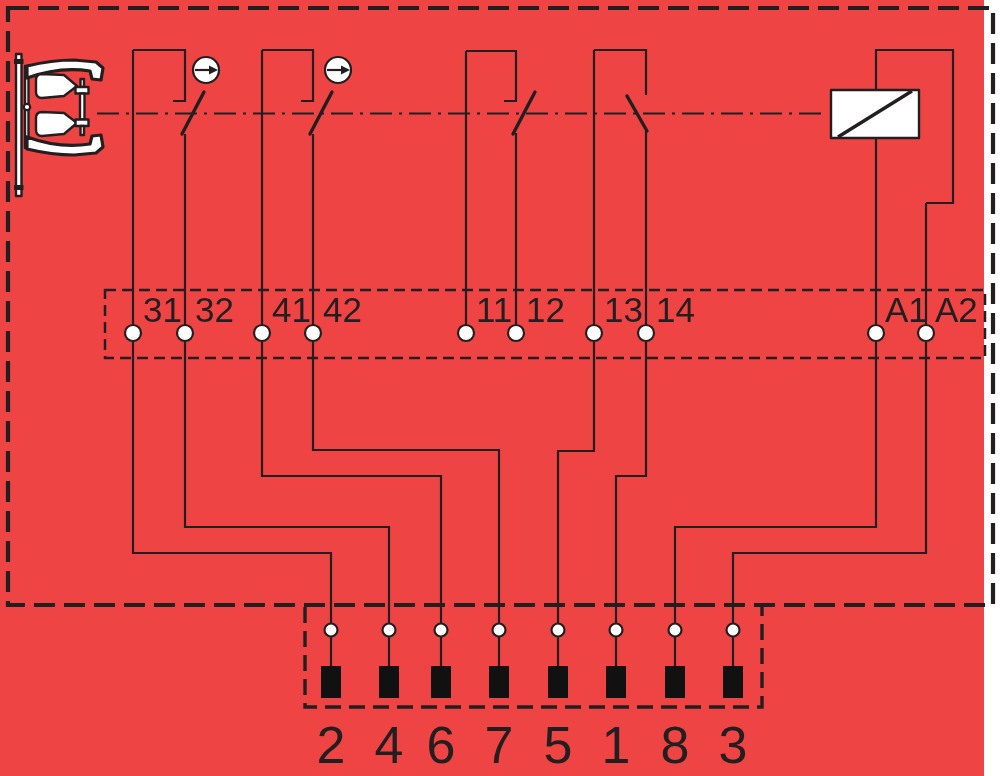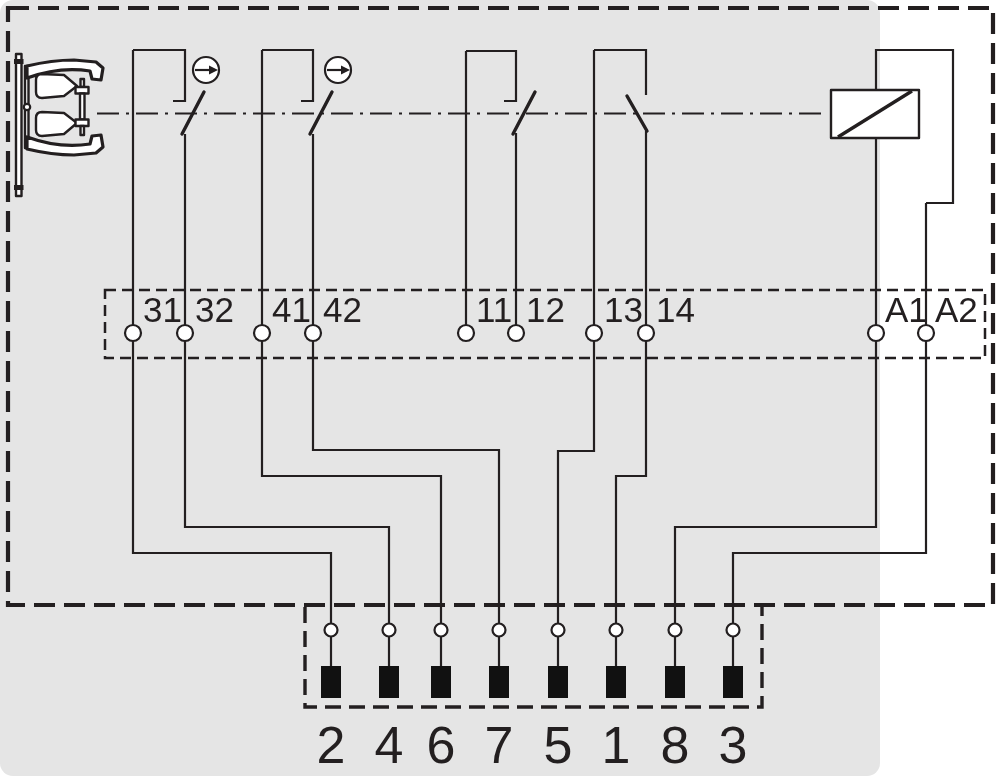--- a/index.html
+++ b/index.html
@@ -1,16 +1,16 @@
 <!DOCTYPE html>
 <html><head>
 <meta charset="utf-8">
 <style>
   html, body { margin: 0; padding: 0; background: #ffffff; }
-  .page { width: 880px; height: 776px; position: relative; background: #e5e5e5; border-radius: 13px; }
+  .page { width: 984px; height: 776px; position: relative; background: #ef4444; }
   svg { display: block; }
   .ln   { stroke: #231f20; stroke-width: 2.2; fill: none; }
   .ln3  { stroke: #231f20; stroke-width: 3.4; fill: none; }
   .blade{ stroke: #231f20; stroke-width: 3.4; fill: none; stroke-linecap: round; }
   .dashdot { stroke: #231f20; stroke-width: 2.2; fill: none; stroke-dasharray: 22 7 3 7; }
   .border-outer { stroke: #231f20; stroke-width: 4.2; fill: none; stroke-dasharray: 21 9; }
   .border-term  { stroke: #231f20; stroke-width: 2.5; fill: none; stroke-dasharray: 11 6; }
   .border-conn  { stroke: #231f20; stroke-width: 3.4; fill: none; stroke-dasharray: 16 8; }
   .node  { stroke: #231f20; stroke-width: 2.2; fill: #ffffff; }
   .pinrect { fill: #111111; stroke: none; }

